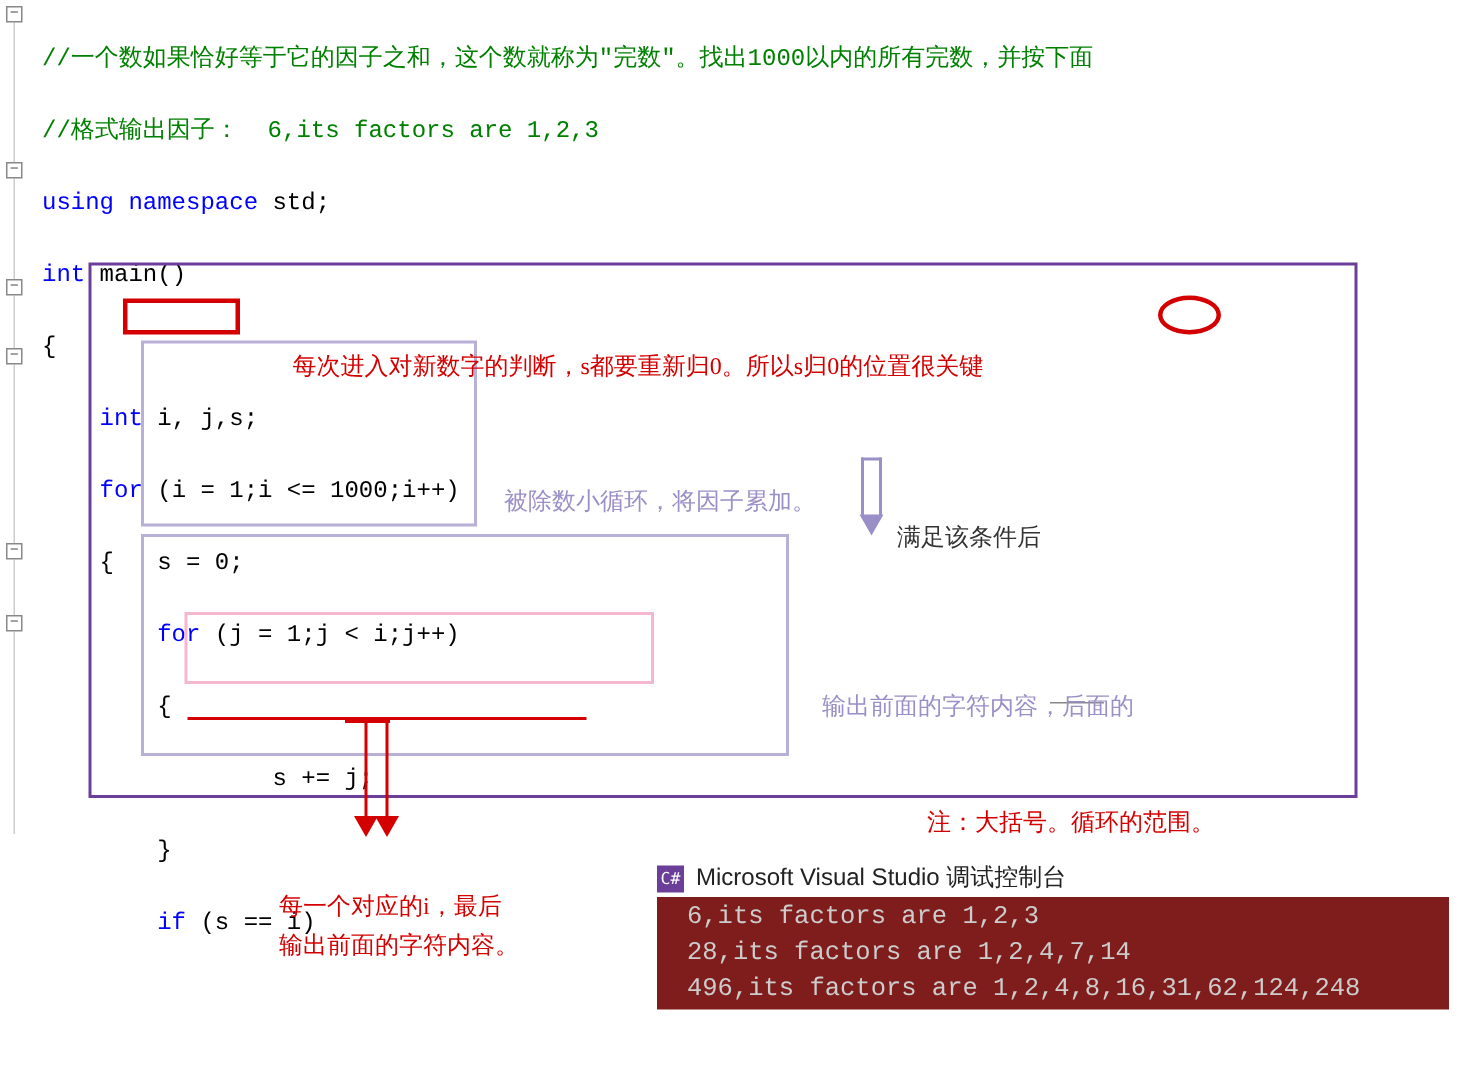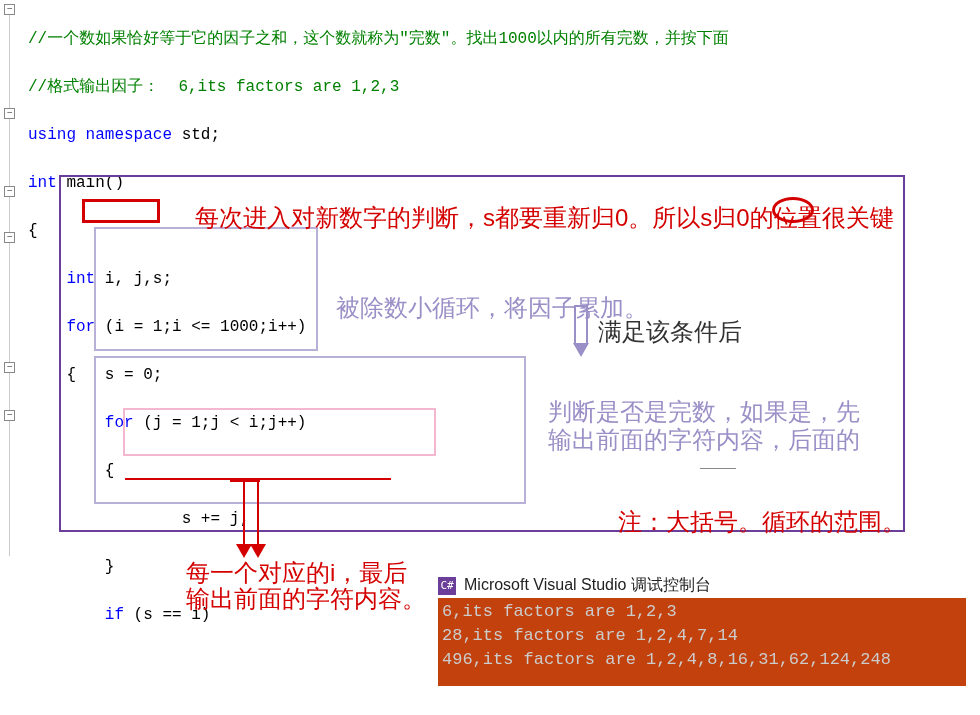--- a/index.html
+++ b/index.html
@@ -116,21 +116,21 @@
     border: 3px solid #d40000;
     border-radius: 50%;
     pointer-events: none;
   }
   .white-underline {
     position: absolute;
     border-bottom: 1px solid #888;
     pointer-events: none;
   }
   
-  .annot { position: absolute; font-family: Liberation Sans, sans-serif; font-size: 24px; white-space: pre; }
+  .annot { position: absolute; font-family: Liberation Serif, serif; font-size: 16px; white-space: pre; margin-top: 32px; }
   .annot-red { color: #d40000; }
   .annot-purple { color: #9a8fc6; }
   .annot-dark { color: #333; }
   
   .arrow-down {
     position: absolute;
     pointer-events: none;
   }
   .arrow-down .shaft {
     width: 2px;
@@ -165,26 +165,26 @@
     justify-content: center;
     color: #fff;
     font-size: 11px;
     font-family: Consolas, monospace;
   }
   .console {
     position: absolute;
     left: 438px;
     top: 598px;
     width: 528px;
-    height: 88px;
-    background: #c2410c;
+    height: 75px;
+    background: #7f1d1d;
     color: #ccc;
     font-family: "NSimSun","SimSun","Courier New",monospace;
     font-size: 17px;
-    padding: 2px 4px;
+    padding: 2px 20px;
     white-space: pre;
     line-height: 24px;
   }
 </style>
 </head>
 <body>
 
 <div class="gutter">
   <div class="gutter-line" style="top:12px;height:544px;"></div>
   <div class="gutter-box" style="top:4px">−</div>
@@ -224,21 +224,21 @@
 <div class="inner-box-1"></div>
 <div class="inner-box-2"></div>
 <div class="pink-box"></div>
 <div class="red-underline-1"></div>
 <div class="red-circle"></div>
 <div class="white-underline" style="left:700px;top:468px;width:36px;"></div>
 
 <div class="annot annot-red" style="left:195px;top:202px;">每次进入对新数字的判断，s都要重新归0。所以s归0的位置很关键</div>
 <div class="annot annot-purple" style="left:336px;top:292px;">被除数小循环，将因子累加。</div>
 <div class="annot annot-dark" style="left:598px;top:316px;">满足该条件后</div>
-<div class="annot annot-purple" style="left:548px;top:398px;line-height:28px;"><span>判断是否是完数，如果是，先</span><br><span>输出前面的字符内容，后面的</span><br></div>
+<div class="annot annot-purple" style="left:548px;top:398px;line-height:28px;"><br><span>输出前面的字符内容，后面的</span><br></div>
 <div class="annot annot-red" style="left:618px;top:506px;">注：大括号。循环的范围。</div>
 <div class="annot annot-red" style="left:186px;top:560px;line-height:26px;"><span>每一个对应的i，最后</span><br><span>输出前面的字符内容。</span></div>
 
 <div class="arrow-down" style="left:573px;top:305px;color:#9a8fc6;">
   <div class="shaft" style="height:40px;border-left:2px solid #9a8fc6;border-right:2px solid #9a8fc6;width:14px;background:transparent;border-top:2px solid #9a8fc6;"></div>
   <div class="head" style="border-top-color:#9a8fc6;margin-top:-2px;"></div>
 </div>
 
 <div style="position:absolute;left:230px;top:480px;width:30px;height:2px;background:#d40000;"></div>
 <div class="arrow-down" style="left:236px;top:480px;color:#d40000;">

